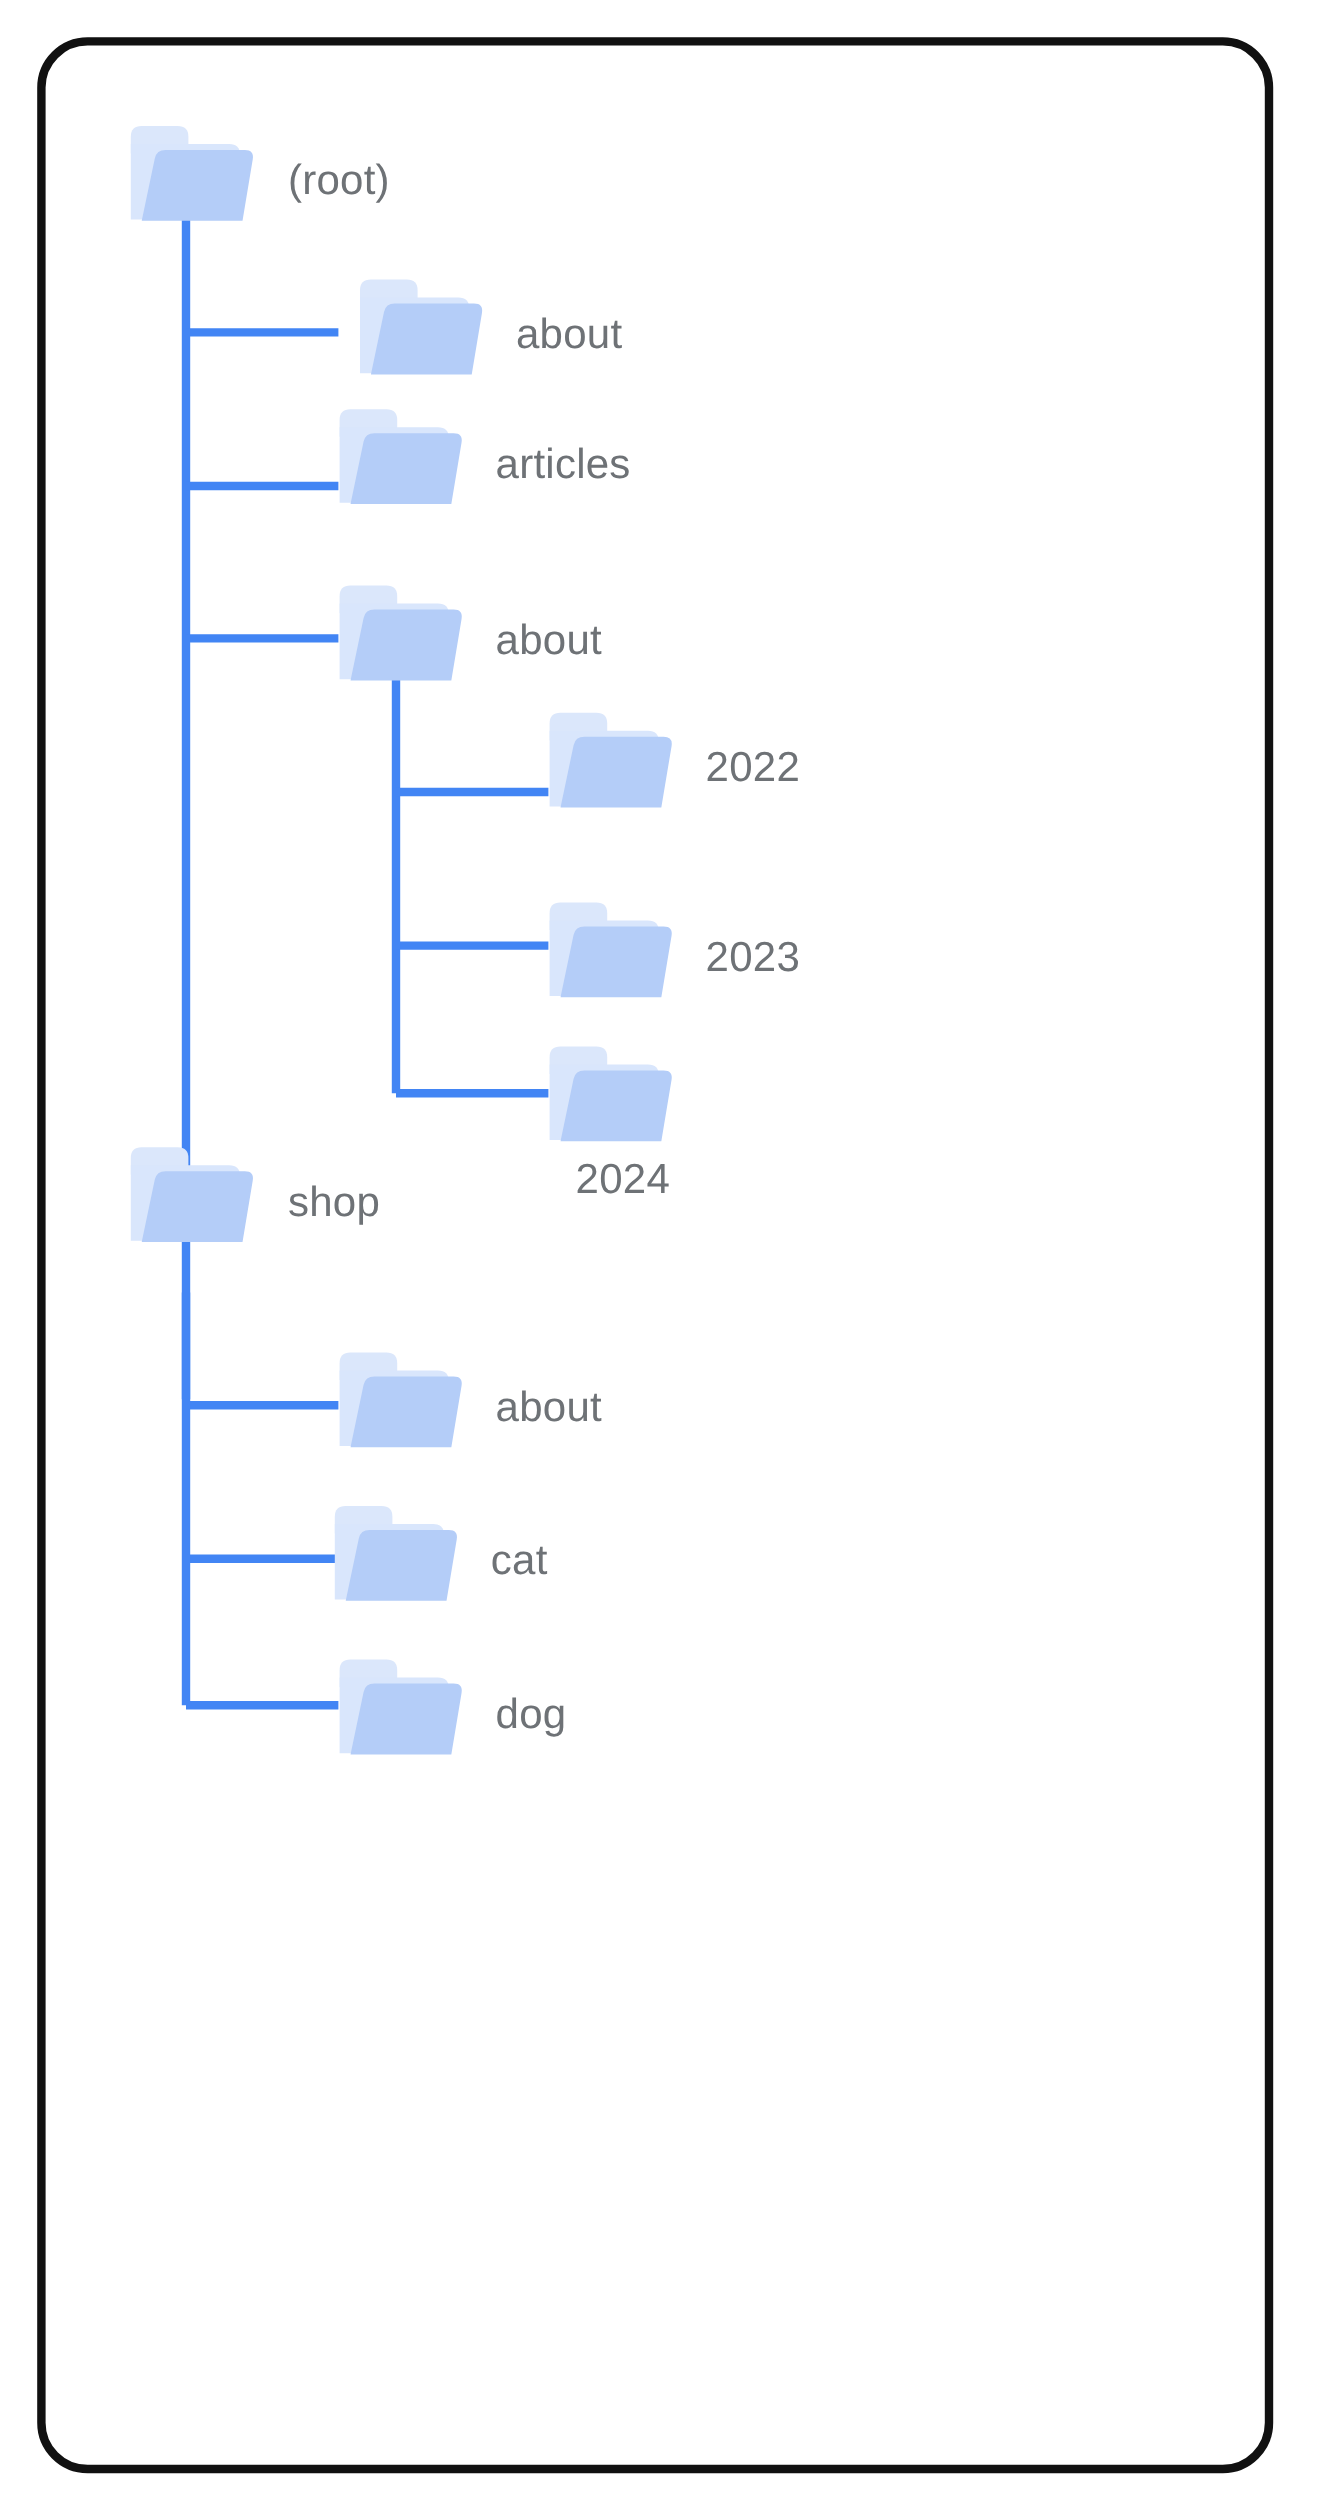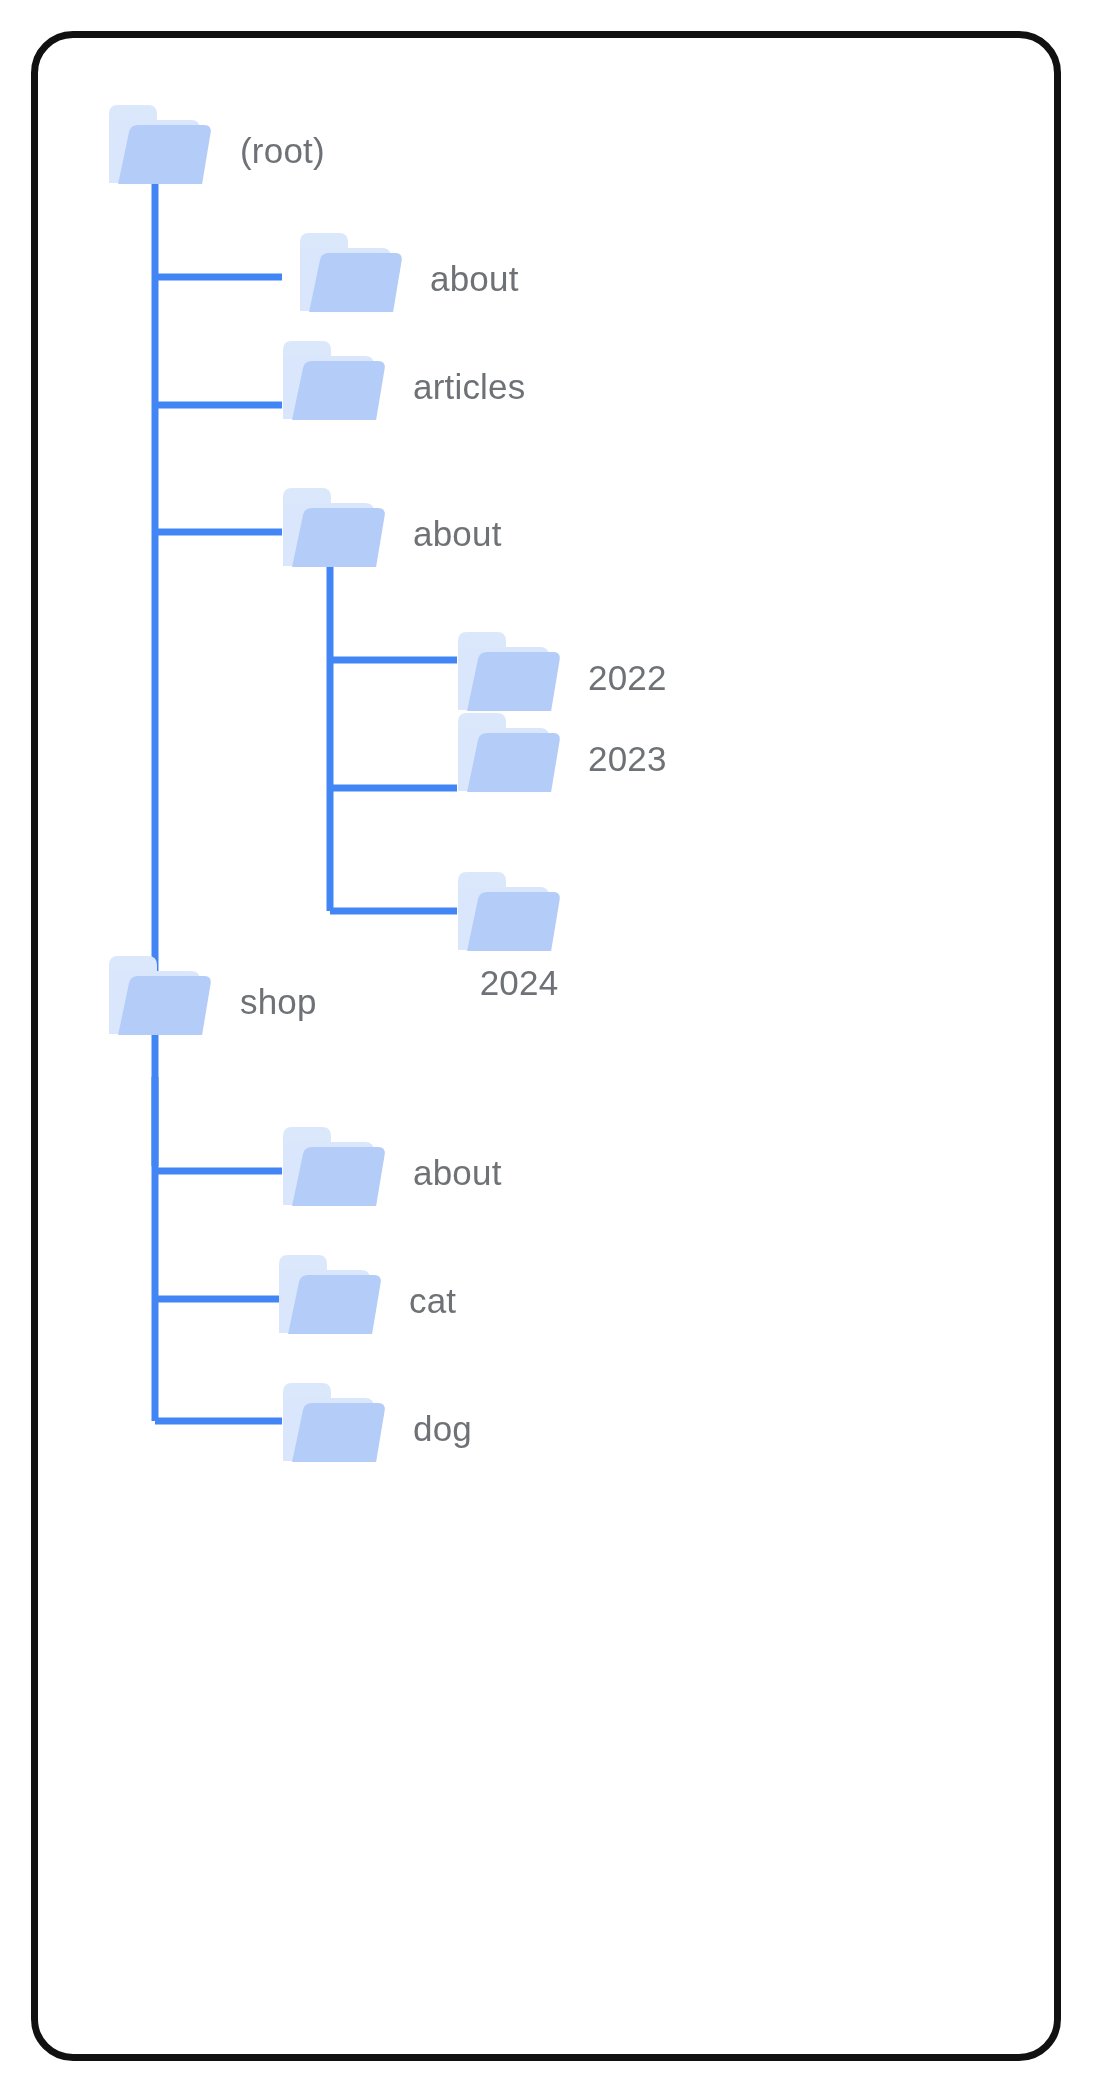--- a/index.html
+++ b/index.html
@@ -105,31 +105,31 @@
       <div class="node depth-1" style="left: 275px; top: 485px;">
         <div class="folder">
           <svg viewBox="0 0 120 96" xmlns="http://www.w3.org/2000/svg">
             <path d="M8 12 q0-9 9-9 h30 q9 0 9 9 v14 h-48 z" fill="#dbe7fb"></path>
             <path d="M8 18 h82 q9 0 9 9 v54 h-91 z" fill="#d9e6fc"></path>
             <path d="M28 30 q1.5-7 9-7 h66 q8 0 6.6 8 l-8.5 51 h-84 z" fill="#b4cdf8"></path>
           </svg>
         </div>
         <span class="node-label">about</span>
       </div>
-      <div class="node depth-2" style="left: 450px; top: 629px;">
+      <div class="node depth-2" style="left: 450px; top: 591px;">
         <div class="folder">
           <svg viewBox="0 0 120 96" xmlns="http://www.w3.org/2000/svg">
             <path d="M8 12 q0-9 9-9 h30 q9 0 9 9 v14 h-48 z" fill="#dbe7fb"></path>
             <path d="M8 18 h82 q9 0 9 9 v54 h-91 z" fill="#d9e6fc"></path>
             <path d="M28 30 q1.5-7 9-7 h66 q8 0 6.6 8 l-8.5 51 h-84 z" fill="#b4cdf8"></path>
           </svg>
         </div>
         <span class="node-label">2022</span>
       </div>
-      <div class="node depth-2" style="left: 450px; top: 710px;">
+      <div class="node depth-2" style="left: 450px; top: 749px;">
         <div class="folder">
           <svg viewBox="0 0 120 96" xmlns="http://www.w3.org/2000/svg">
             <path d="M8 12 q0-9 9-9 h30 q9 0 9 9 v14 h-48 z" fill="#dbe7fb"></path>
             <path d="M8 18 h82 q9 0 9 9 v54 h-91 z" fill="#d9e6fc"></path>
             <path d="M28 30 q1.5-7 9-7 h66 q8 0 6.6 8 l-8.5 51 h-84 z" fill="#b4cdf8"></path>
           </svg>
         </div>
         <span class="node-label">2023</span>
       </div>
       <div class="node depth-2" style="left: 450px; top: 869px; flex-direction: column;">

